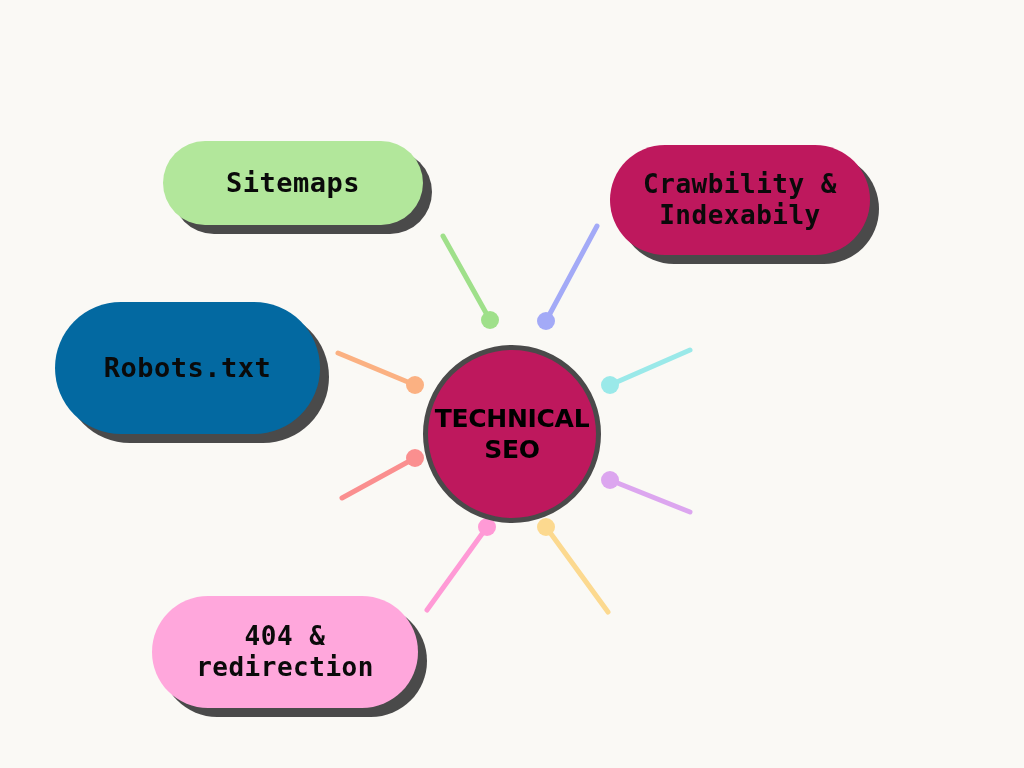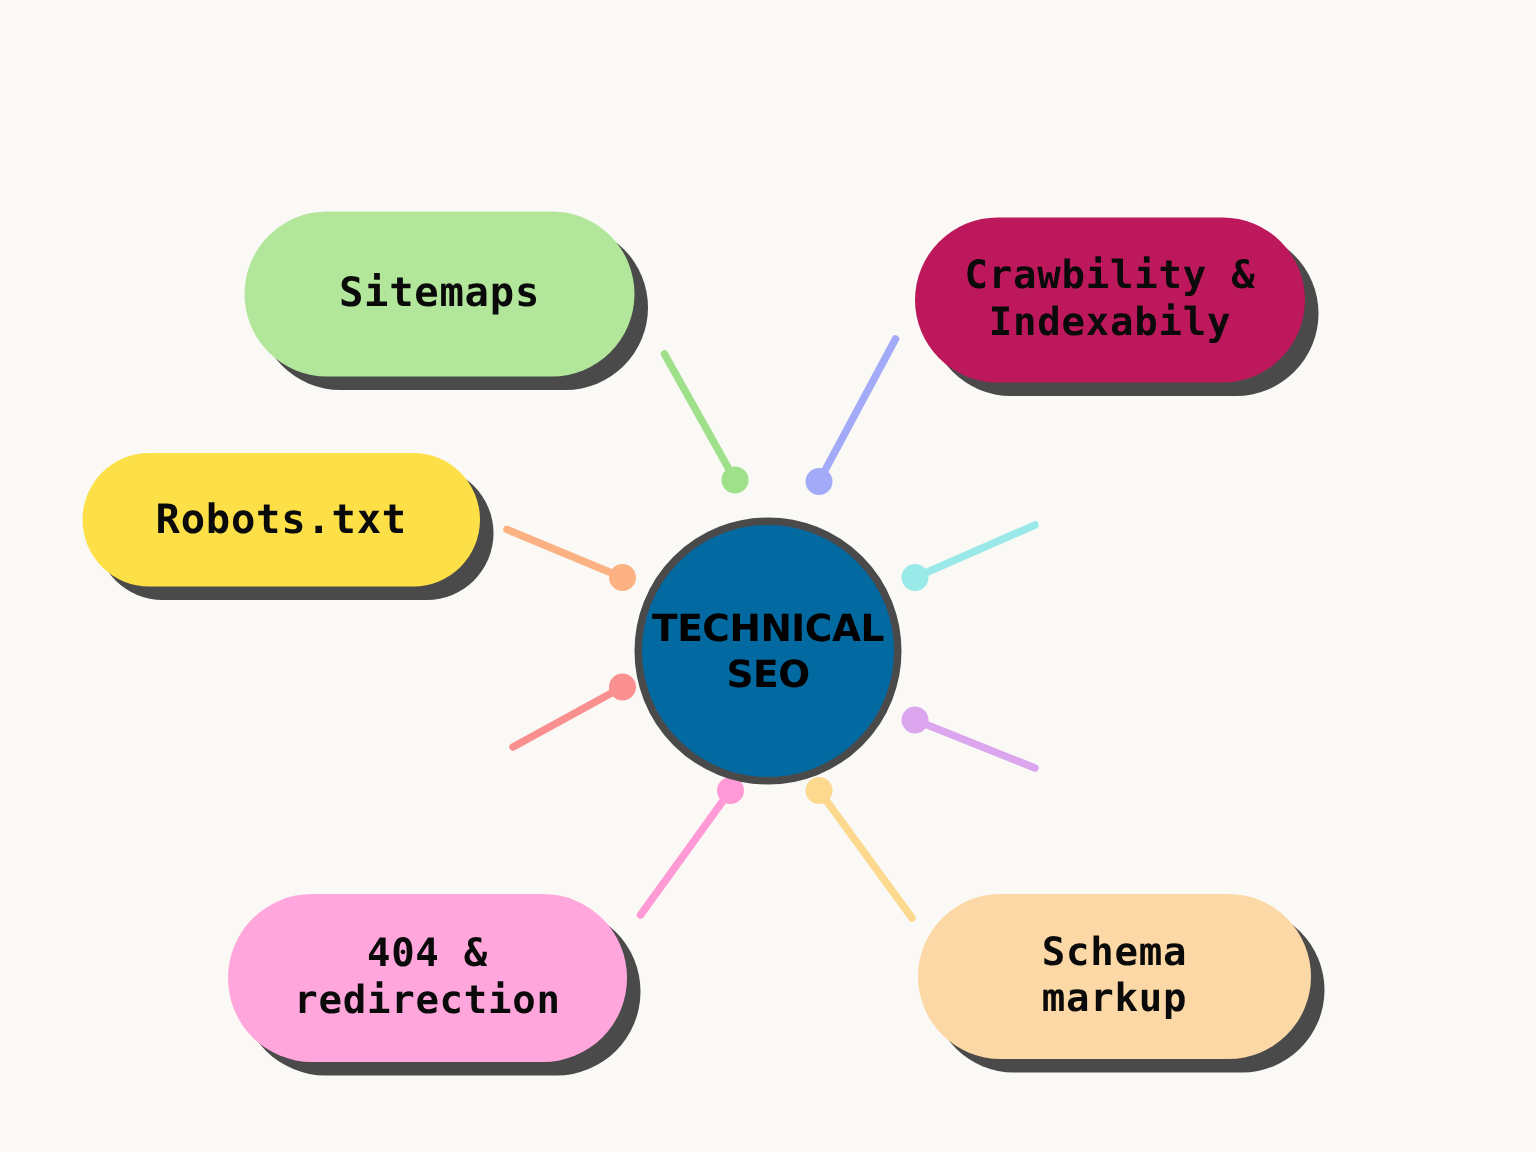--- a/index.html
+++ b/index.html
@@ -49,39 +49,39 @@
     font-size: 27px;
     line-height: 1.18;
     letter-spacing: 0.5px;
     white-space: pre-line;
   }
   .node.two-line .label {
     font-size: 26px;
     line-height: 1.2;
   }
   
-  #node-sitemaps        { left: 163px; top: 141px; width: 260px; height: 110px; background: #b2e79b; }
+  #node-sitemaps        { left: 163px; top: 141px; width: 260px; height: 84px; background: #b2e79b; }
   #node-crawlability    { left: 610px; top: 145px; width: 260px; height: 110px; background: #be185d; }
-  #node-robots          { left:  55px; top: 302px; width: 265px; height: 89px; background: #fde047; }
+  #node-robots          { left:  55px; top: 302px; width: 265px; height: 132px; background: #0369a1; }
   #node-ssl             { left: 703px; top: 300px; width: 260px; height: 108px; background: #b0ecec; }
   #node-cannonical      { left:  55px; top: 450px; width: 265px; height: 105px; background: #fa9292; }
   #node-corewebvital    { left: 700px; top: 440px; width: 260px; height: 110px; background: #e6b2f2; }
   #node-404             { left: 152px; top: 596px; width: 266px; height: 112px; background: #ffa7dc; }
   #node-schema          { left: 612px; top: 596px; width: 262px; height: 110px; background: #fbd8a5; }
 
   
   #center-node {
     position: absolute;
     z-index: 3;
     left: 423px;
     top: 345px;
     width: 178px;
     height: 178px;
     border-radius: 50%;
-    background: #0369a1;
+    background: #be185d;
     border: 5px solid #4a4a4a;
     box-sizing: border-box;
     display: flex;
     align-items: center;
     justify-content: center;
     text-align: center;
   }
   #center-node .center-label {
     font-family: "DejaVu Sans", sans-serif;
     font-weight: bold;
@@ -154,23 +154,19 @@
   </div>
 
 
 
 
   <div class="node two-line" id="node-404">
     <span class="label">404 &amp;
 redirection</span>
   </div>
 
-  <div class="node two-line" id="node-schema">
-    <span class="label">Schema
-markup</span>
-  </div>
 
   <div id="center-node">
     <span class="center-label">TECHNICAL
 SEO</span>
   </div>
 
 </div>
 
 </body></html>

